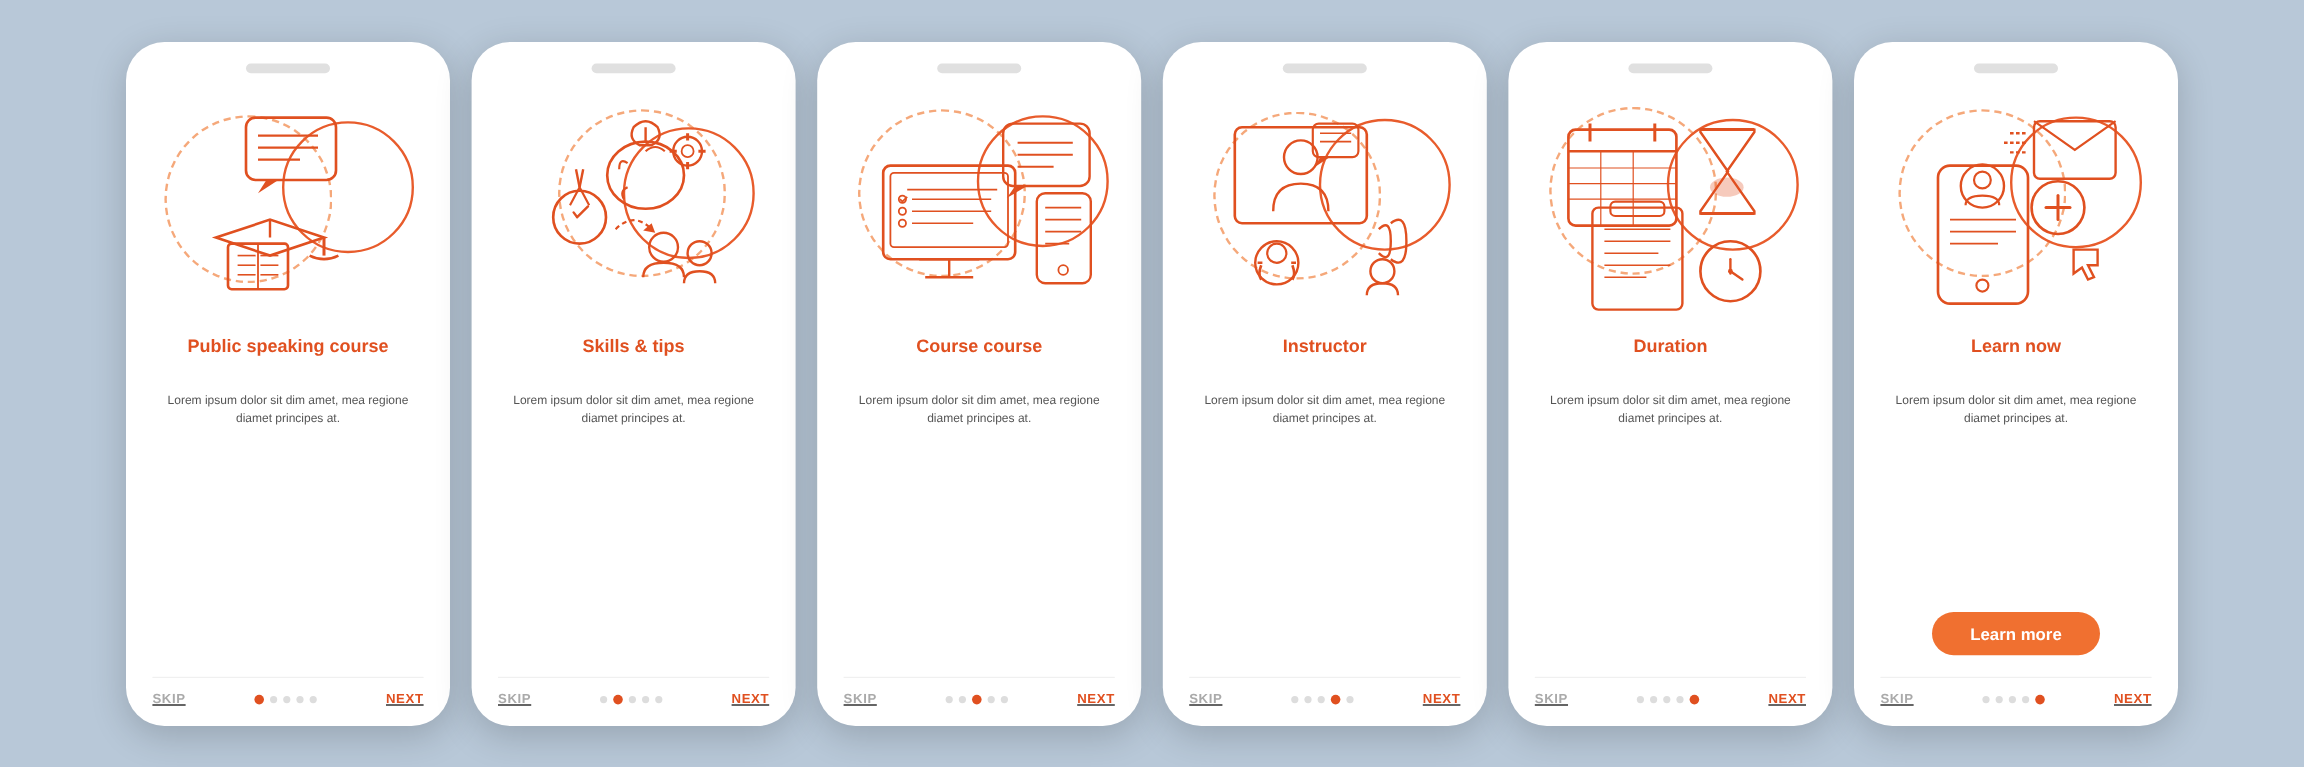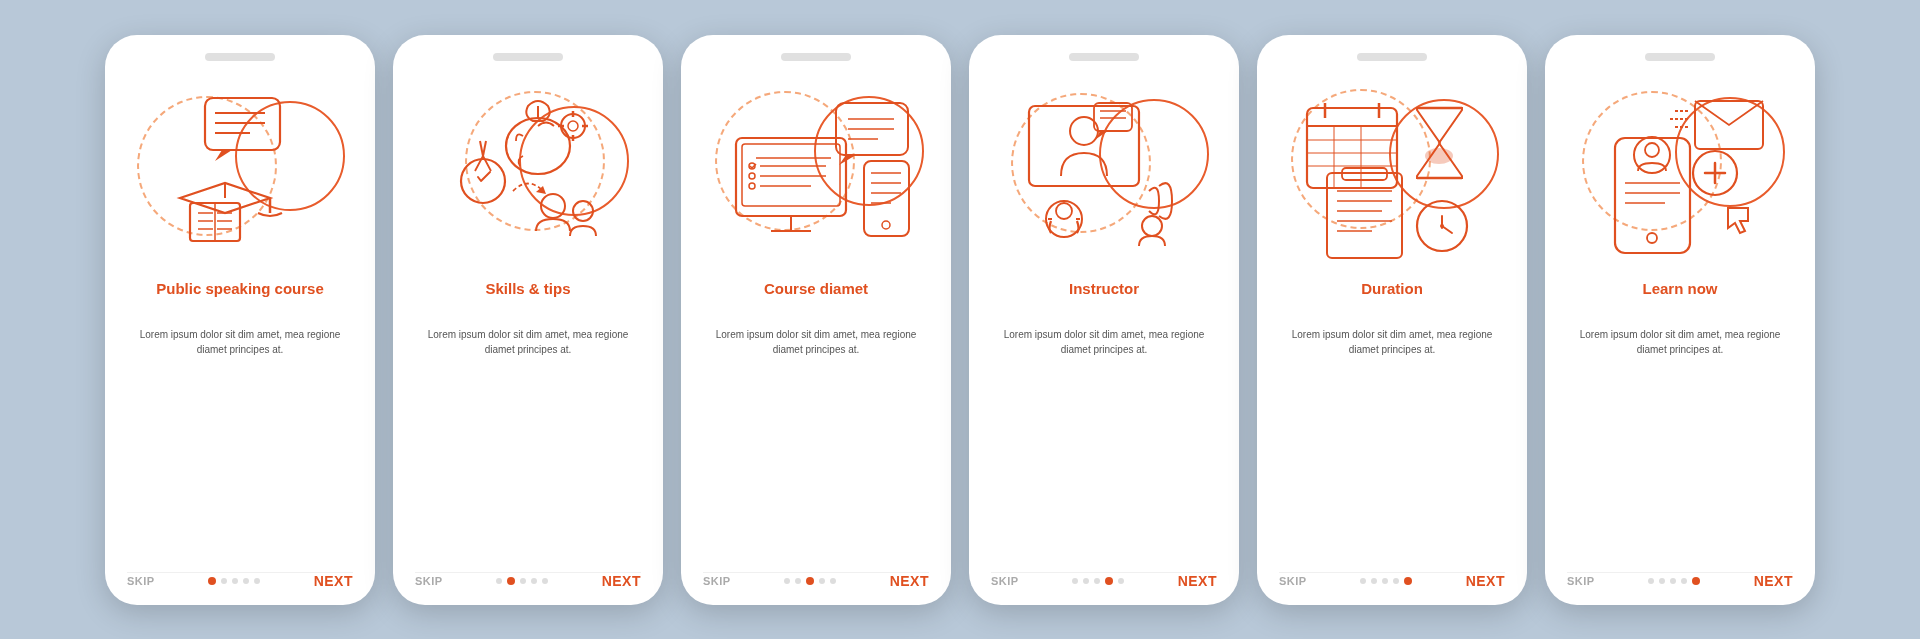--- a/index.html
+++ b/index.html
@@ -86,22 +86,23 @@
       text-align: center;
       line-height: 1.55;
       flex: 1;
     }
     .phone-footer {
       width: 100%;
       display: flex;
       align-items: center;
       justify-content: space-between;
       margin-top: 10px;
-      padding-top: 0;
+      padding-top: 12px;
       border-top: 1px solid #f0f0f0;
+      text-decoration: underline;
     }
     .skip-btn {
       color: #aaa;
       font-size: 11px;
       font-weight: 600;
       letter-spacing: 0.5px;
       cursor: pointer;
     }
     .dots {
       display: flex;
@@ -114,21 +115,21 @@
       border-radius: 50%;
       background: #ddd;
     }
     .dot.active {
       background: #e05020;
       width: 8px;
       height: 8px;
     }
     .next-btn {
       color: #e05020;
-      font-size: 14px;
+      font-size: 11px;
       font-weight: 700;
       letter-spacing: 0.5px;
       cursor: pointer;
     }
     .learn-more-btn {
       background: #f07030;
       color: #fff;
       border: none;
       border-radius: 22px;
       padding: 10px 32px;
@@ -270,21 +271,21 @@
         <polygon points="130,72 123,82 140,72" fill="#e05020"></polygon>
 
         <rect x="148" y="78" width="45" height="75" rx="7" fill="none" stroke="#e05020" stroke-width="2"></rect>
         <line x1="155" y1="90" x2="185" y2="90" stroke="#e05020" stroke-width="1.3"></line>
         <line x1="155" y1="100" x2="185" y2="100" stroke="#e05020" stroke-width="1.3"></line>
         <line x1="155" y1="110" x2="185" y2="110" stroke="#e05020" stroke-width="1.3"></line>
         <line x1="155" y1="120" x2="175" y2="120" stroke="#e05020" stroke-width="1.3"></line>
         <circle cx="170" cy="142" r="4" fill="none" stroke="#e05020" stroke-width="1.5"></circle>
       </svg>
     </div>
-    <div class="phone-title">Course diamet</div>
+    <div class="phone-title">Course course</div>
     <div class="phone-body">Lorem ipsum dolor sit dim amet, mea regione diamet principes at.</div>
     <div class="phone-footer">
       <span class="skip-btn">SKIP</span>
       <div class="dots">
         <div class="dot"></div>
         <div class="dot"></div>
         <div class="dot active"></div>
         <div class="dot"></div>
         <div class="dot"></div>
       </div>
@@ -415,20 +416,21 @@
 
         <circle cx="135" cy="90" r="22" fill="none" stroke="#e05020" stroke-width="2.2"></circle>
         <line x1="135" y1="80" x2="135" y2="100" stroke="#e05020" stroke-width="2.5" stroke-linecap="round"></line>
         <line x1="125" y1="90" x2="145" y2="90" stroke="#e05020" stroke-width="2.5" stroke-linecap="round"></line>
 
         <path d="M148,125 L148,145 L155,140 L160,150 L165,148 L160,138 L168,138 L168,125 Z" fill="none" stroke="#e05020" stroke-width="2"></path>
       </svg>
     </div>
     <div class="phone-title">Learn now</div>
     <div class="phone-body">Lorem ipsum dolor sit dim amet, mea regione diamet principes at.</div>
+    <button class="learn-more-btn">Learn more</button>
     <div class="phone-footer">
       <span class="skip-btn">SKIP</span>
       <div class="dots">
         <div class="dot"></div>
         <div class="dot"></div>
         <div class="dot"></div>
         <div class="dot"></div>
         <div class="dot active"></div>
       </div>
       <span class="next-btn">NEXT</span>

